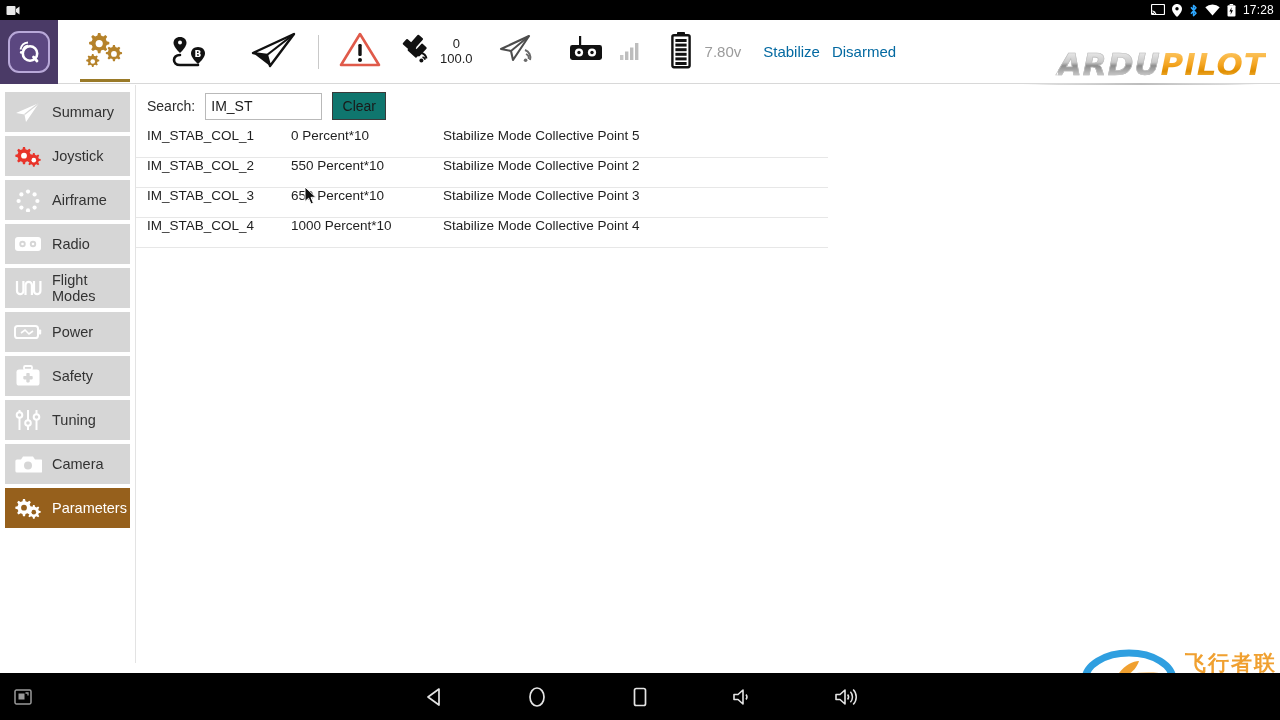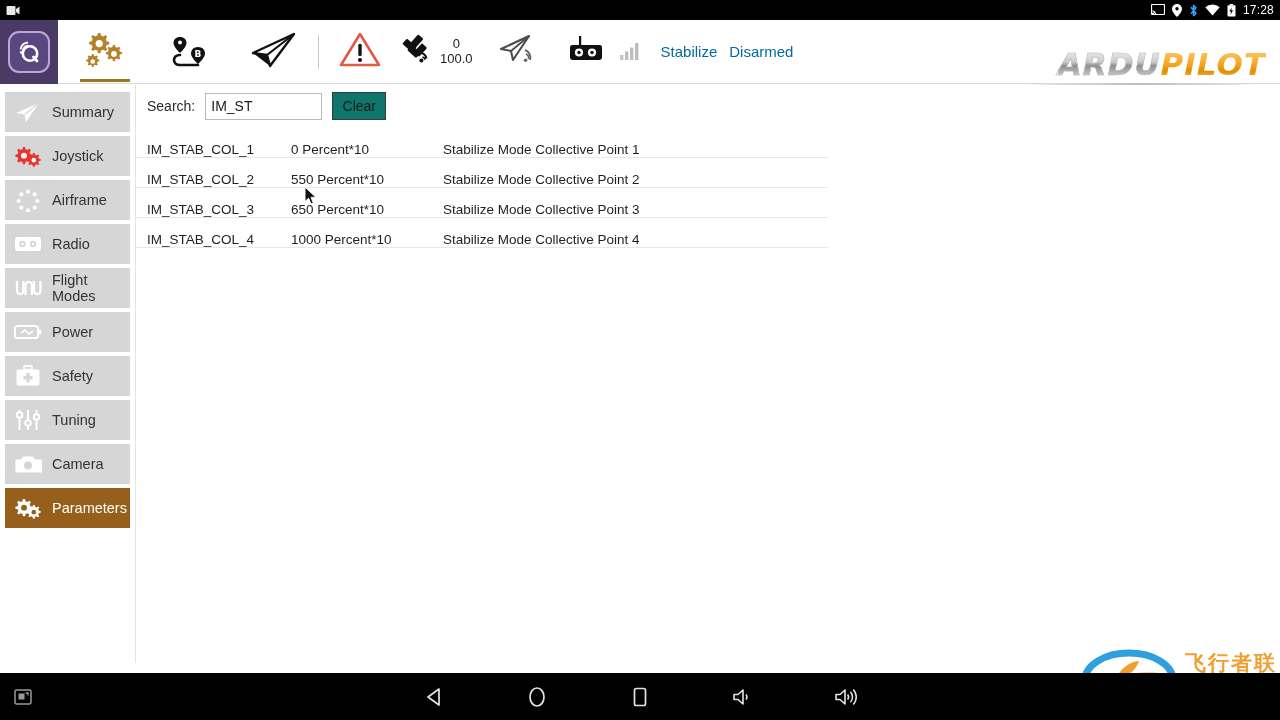--- a/index.html
+++ b/index.html
@@ -105,21 +105,21 @@
     font-size:14px; color:#1a1a1a; padding:0 5px;
     font-family:"Liberation Sans", sans-serif;
   }
   .clear-btn {
     height:28px; min-width:54px; border:1px solid #3a3a3a; background:#0f766e;
     font-size:14px; color:#1a1a1a; cursor:pointer;
     font-family:"Liberation Sans", sans-serif;
   }
   .param-table { margin-top:8px; width:692px; }
   .param-row {
-    display:flex; align-items:flex-end; height:30px;
+    display:flex; align-items:flex-start; height:30px;
     border-bottom:1px solid #e7e7e7;
   }
   .p-name { width:155px; font-size:13.5px; color:#1f1f1f; padding-left:11px; }
   .p-value { width:152px; font-size:13.5px; color:#1f1f1f; }
   .p-desc { font-size:13.5px; color:#1f1f1f; }
 
   
   .cursor { position:absolute; left:304px; top:186px; width:14px; height:20px; }
 
   
@@ -309,20 +309,35 @@
         <span>
           <svg width="24" height="22" viewBox="0 0 24 22">
             <rect x="1" y="16" width="3.4" height="5" fill="#c6c6c6"></rect>
             <rect x="6" y="12.5" width="3.4" height="8.5" fill="#bdbdbd"></rect>
             <rect x="11" y="8.5" width="3.4" height="12.5" fill="#bdbdbd"></rect>
             <rect x="16" y="4" width="3.4" height="17" fill="#bdbdbd"></rect>
           </svg>
         </span>
       </div>
 
+      <div class="tb-btn" style="margin-left:10px;">
+        <span>
+          <svg width="24" height="38" viewBox="0 0 24 38">
+            <rect x="8" y="1" width="8" height="3.2" rx="0.8" fill="#111"></rect>
+            <rect x="3.4" y="4.2" width="17.2" height="32" rx="1.6" fill="none" stroke="#111" stroke-width="2.4"></rect>
+            <rect x="6.4" y="8" width="11.2" height="3" fill="#111"></rect>
+            <rect x="6.4" y="12.6" width="11.2" height="3" fill="#111"></rect>
+            <rect x="6.4" y="17.2" width="11.2" height="3" fill="#111"></rect>
+            <rect x="6.4" y="21.8" width="11.2" height="3" fill="#111"></rect>
+            <rect x="6.4" y="26.4" width="11.2" height="3" fill="#111"></rect>
+            <rect x="6.4" y="31" width="11.2" height="3" fill="#111"></rect>
+          </svg>
+        </span>
+        <span class="tb-text volt">7.80v</span>
+      </div>
 
       <span class="tb-text">Stabilize</span>
       <span class="tb-text">Disarmed</span>
     </div>
 
     <div class="ardu-logo">
       <span class="ardu-a">ARDU</span><span class="ardu-p">PILOT</span>
     </div>
     <div class="ardu-shadow"></div>
   </div>
@@ -463,21 +478,21 @@
     <div class="search-row">
       <span class="search-label">Search:</span>
       <input class="search-input" type="text" value="IM_ST" style="">
       <button class="clear-btn">Clear</button>
     </div>
 
     <div class="param-table">
       <div class="param-row">
         <span class="p-name">IM_STAB_COL_1</span>
         <span class="p-value">0 Percent*10</span>
-        <span class="p-desc">Stabilize Mode Collective Point 1</span>
+        <span class="p-desc">Stabilize Mode Collective Point 5</span>
       </div>
       <div class="param-row">
         <span class="p-name">IM_STAB_COL_2</span>
         <span class="p-value">550 Percent*10</span>
         <span class="p-desc">Stabilize Mode Collective Point 2</span>
       </div>
       <div class="param-row">
         <span class="p-name">IM_STAB_COL_3</span>
         <span class="p-value">650 Percent*10</span>
         <span class="p-desc">Stabilize Mode Collective Point 3</span>

